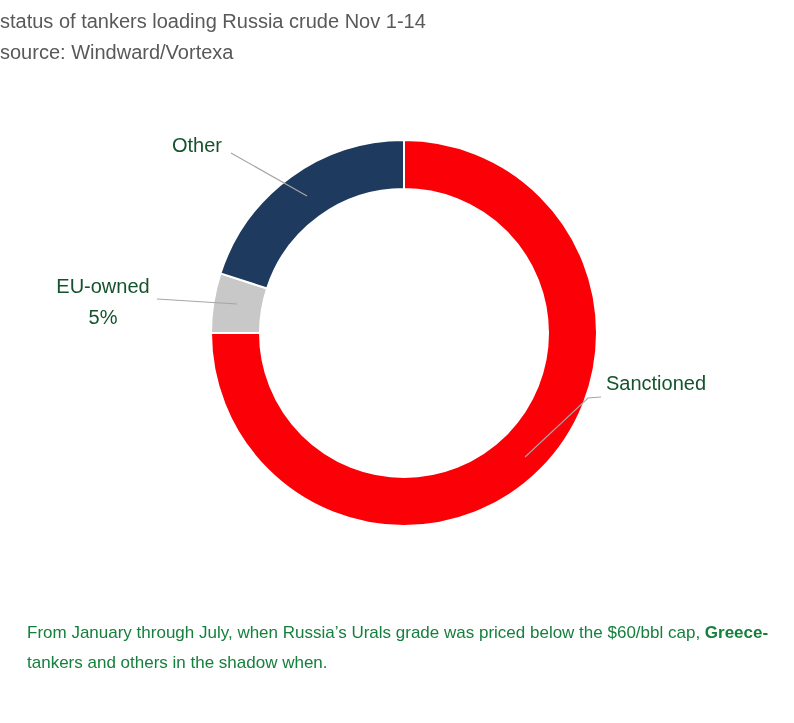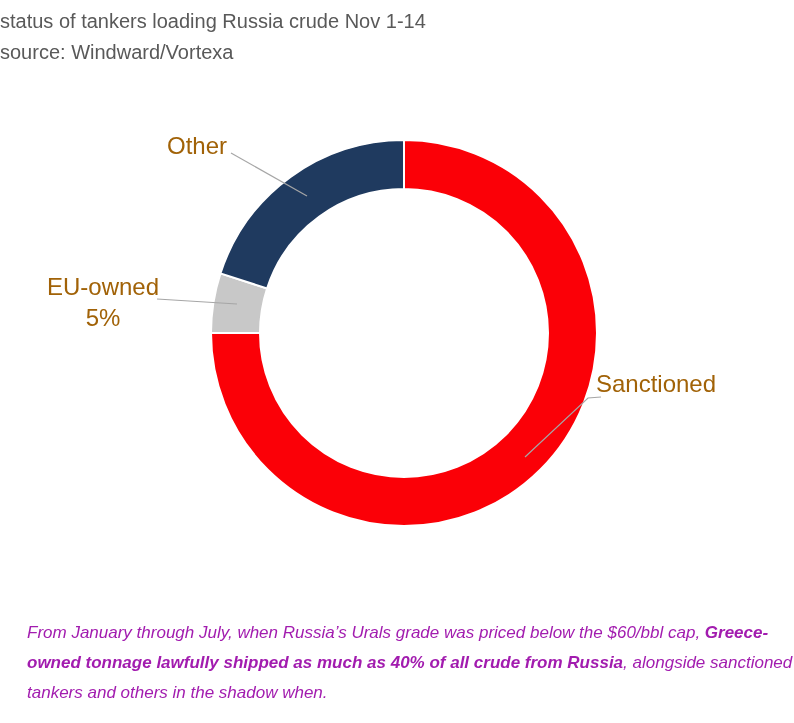--- a/index.html
+++ b/index.html
@@ -17,37 +17,36 @@
     width: 794px;
     text-align: left;
     color: #595959;
     font-size: 20px;
     line-height: 31px;
   }
   .donut-svg { position: absolute; left: 0; top: 0; }
   .slice-label {
     position: absolute;
     text-align: center;
-    color: #a16207;
-    font-size: 24px;
+    color: #14532d;
+    font-size: 20px;
     line-height: 31px;
     white-space: nowrap;
   }
   .slice-label span { display: block; }
   .lbl-other     { left: 150px; top: 130px; width: 94px;  }
   .lbl-eu        { left: 38px;  top: 271px; width: 130px; }
   .lbl-sanction  { left: 572px; top: 368px; width: 168px; }
   .body-text {
     position: absolute;
     left: 27px; top: 618px;
     width: 760px;
-    color: #a21caf;
+    color: #15803d;
     font-size: 17px;
     line-height: 30px;
-    font-style: italic;
   }
   .body-text .line { white-space: nowrap; }
   .body-text .b { font-weight: 700; }
 </style>
 </head>
 <body>
 
 <div class="page">
 
   <div class="chart-title-block">
@@ -72,17 +71,16 @@
     <span>EU-owned</span>
     <span>5%</span>
   </div>
 
   <div class="slice-label lbl-sanction">
     <span>Sanctioned</span>
   </div>
 
   <div class="body-text">
     <div class="line"><span>From January through July, when Russia’s Urals grade was priced below the $60/bbl cap, </span><span class="b">Greece-</span></div>
-    <div class="line"><span class="b">owned tonnage lawfully shipped as much as 40% of all crude from Russia</span><span>, alongside sanctioned</span></div>
     <div class="line"><span>tankers and others in the shadow when.</span></div>
   </div>
 
 </div>
 
 </body></html>

